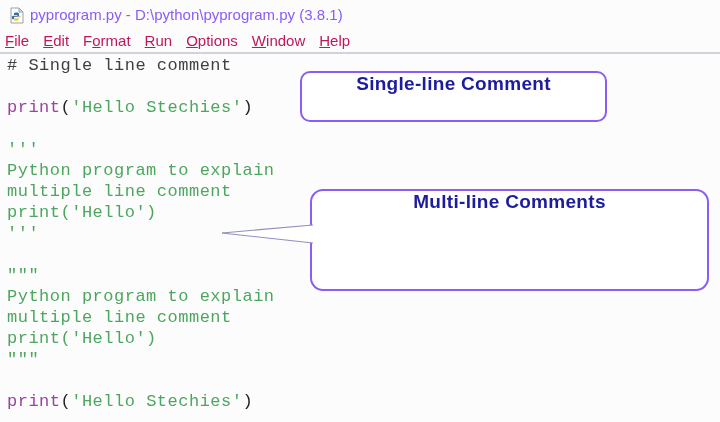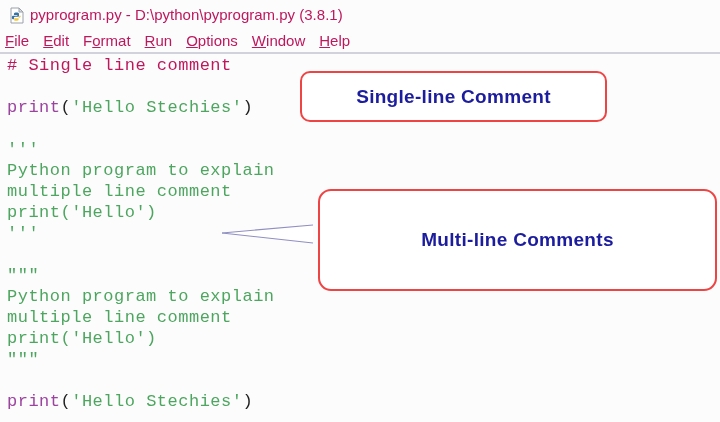--- a/index.html
+++ b/index.html
@@ -3,44 +3,44 @@
 <meta charset="utf-8">
 <style>
   html,body{margin:0;padding:0;}
   body{width:720px;height:422px;position:relative;overflow:hidden;
        background:#fcfcfc;font-family:"Liberation Sans",sans-serif;}
 
   
   .titlebar{position:absolute;left:0;top:0;width:720px;height:28px;
             display:flex;align-items:center;background:#fcfcfc;}
   .file-icon{width:17px;height:17px;margin:2px 5px 0 8px;flex:0 0 auto;}
-  .title-text{font-size:15px;color:#be185d;white-space:nowrap;text-align:center;}
+  .title-text{font-size:15px;color:#8b5cf6;white-space:nowrap;text-align:center;}
 
   
   .menubar{position:absolute;left:0;top:29px;width:720px;height:22px;
            display:flex;align-items:center;padding-left:5px;box-sizing:border-box;}
   .menu-item{font-size:15px;color:#be185d;margin-right:14px;cursor:default;
              white-space:nowrap;}
   .separator{position:absolute;left:0;top:52px;width:720px;height:2px;
              background:#d2d2dc;}
 
   
   .code-area{position:absolute;left:7px;top:55px;width:700px;
              font-family:"Liberation Mono","DejaVu Sans Mono",monospace;
              font-size:17px;letter-spacing:.5px;line-height:21px;}
   .code-line{height:21px;white-space:pre;}
 
   
-  .callout{position:absolute;background:#ffffff;border:2px solid #ef4444;
-           display:flex;align-items:center;justify-content:center;
+  .callout{position:absolute;background:#ffffff;border:2px solid #8b5cf6;
+           display:flex;justify-content:center;
            box-sizing:border-box;z-index:3;}
   .callout-label{font-weight:bold;font-size:19px;color:#1c1c9e;
                  letter-spacing:.3px;white-space:nowrap;}
   .callout-single{left:300px;top:71px;width:307px;height:51px;border-radius:10px;}
-  .callout-multi{left:318px;top:189px;width:399px;height:102px;border-radius:13px;}
+  .callout-multi{left:310px;top:189px;width:399px;height:102px;border-radius:13px;}
 
   .tail-overlay{position:absolute;left:0;top:0;width:720px;height:422px;
                 pointer-events:none;z-index:4;}
 </style>
 </head>
 <body>
 
 <div class="titlebar">
   <svg class="file-icon" viewBox="0 0 17 17">
     <path d="M3 1 h8 l4 4 v11 h-12 z" fill="#ffffff" stroke="#9aa0a8" stroke-width="1"></path>
@@ -56,21 +56,21 @@
     <div class="menu-item"><span style="text-decoration: underline;">E</span><span>d</span><span>i</span><span>t</span></div>
     <div class="menu-item"><span>F</span><span style="text-decoration: underline;">o</span><span>r</span><span>m</span><span>a</span><span>t</span></div>
     <div class="menu-item"><span style="text-decoration: underline;">R</span><span>u</span><span>n</span></div>
     <div class="menu-item"><span style="text-decoration: underline;">O</span><span>p</span><span>t</span><span>i</span><span>o</span><span>n</span><span>s</span></div>
     <div class="menu-item"><span style="text-decoration: underline;">W</span><span>i</span><span>n</span><span>d</span><span>o</span><span>w</span></div>
     <div class="menu-item"><span style="text-decoration: underline;">H</span><span>e</span><span>l</span><span>p</span></div>
   </div>
 <div class="separator"></div>
 
 <div class="code-area">
-    <div class="code-line"><span style="color: #be185d;"># Single line comment</span></div>
+    <div class="code-line"><span style="color: #404040;"># Single line comment</span></div>
     <div class="code-line">&nbsp;</div>
     <div class="code-line"><span style="color: rgb(156, 67, 160);">print</span><span style="color: rgb(31, 31, 31);">(</span><span style="color: rgb(77, 166, 95);">'Hello Stechies'</span><span style="color: rgb(31, 31, 31);">)</span></div>
     <div class="code-line">&nbsp;</div>
     <div class="code-line"><span style="color: rgb(77, 166, 95);">'''</span></div>
     <div class="code-line"><span style="color: rgb(77, 166, 95);">Python program to explain</span></div>
     <div class="code-line"><span style="color: rgb(77, 166, 95);">multiple line comment</span></div>
     <div class="code-line"><span style="color: rgb(77, 166, 95);">print('Hello')</span></div>
     <div class="code-line"><span style="color: rgb(77, 166, 95);">'''</span></div>
     <div class="code-line">&nbsp;</div>
     <div class="code-line"><span style="color: rgb(77, 166, 95);">"""</span></div>

